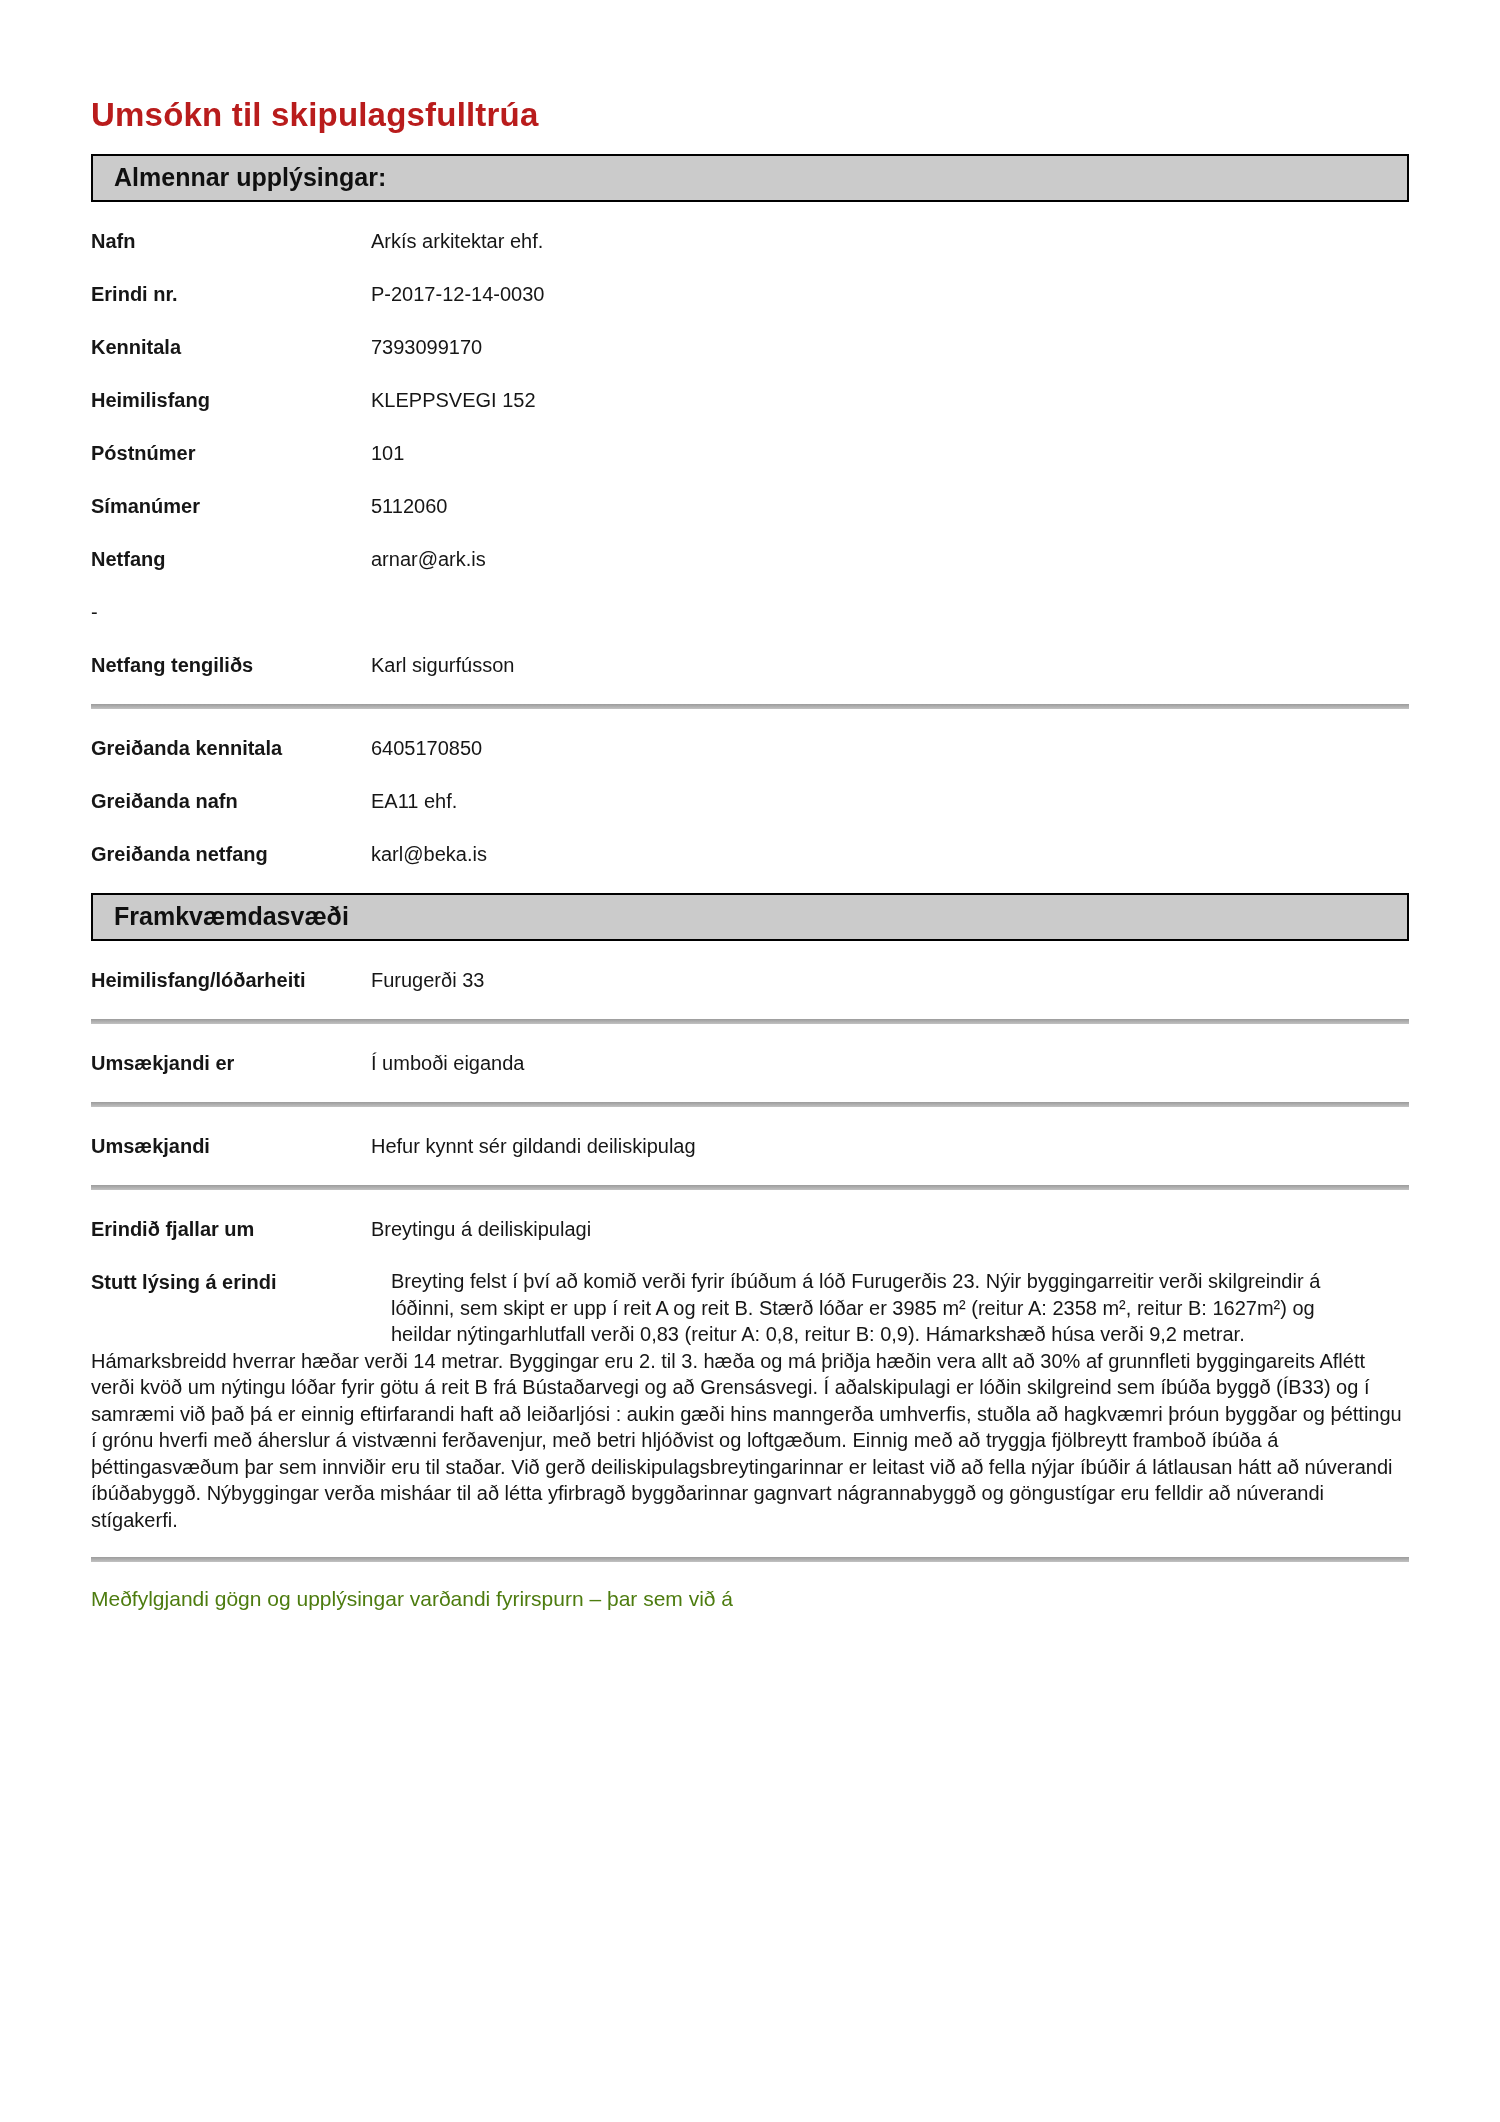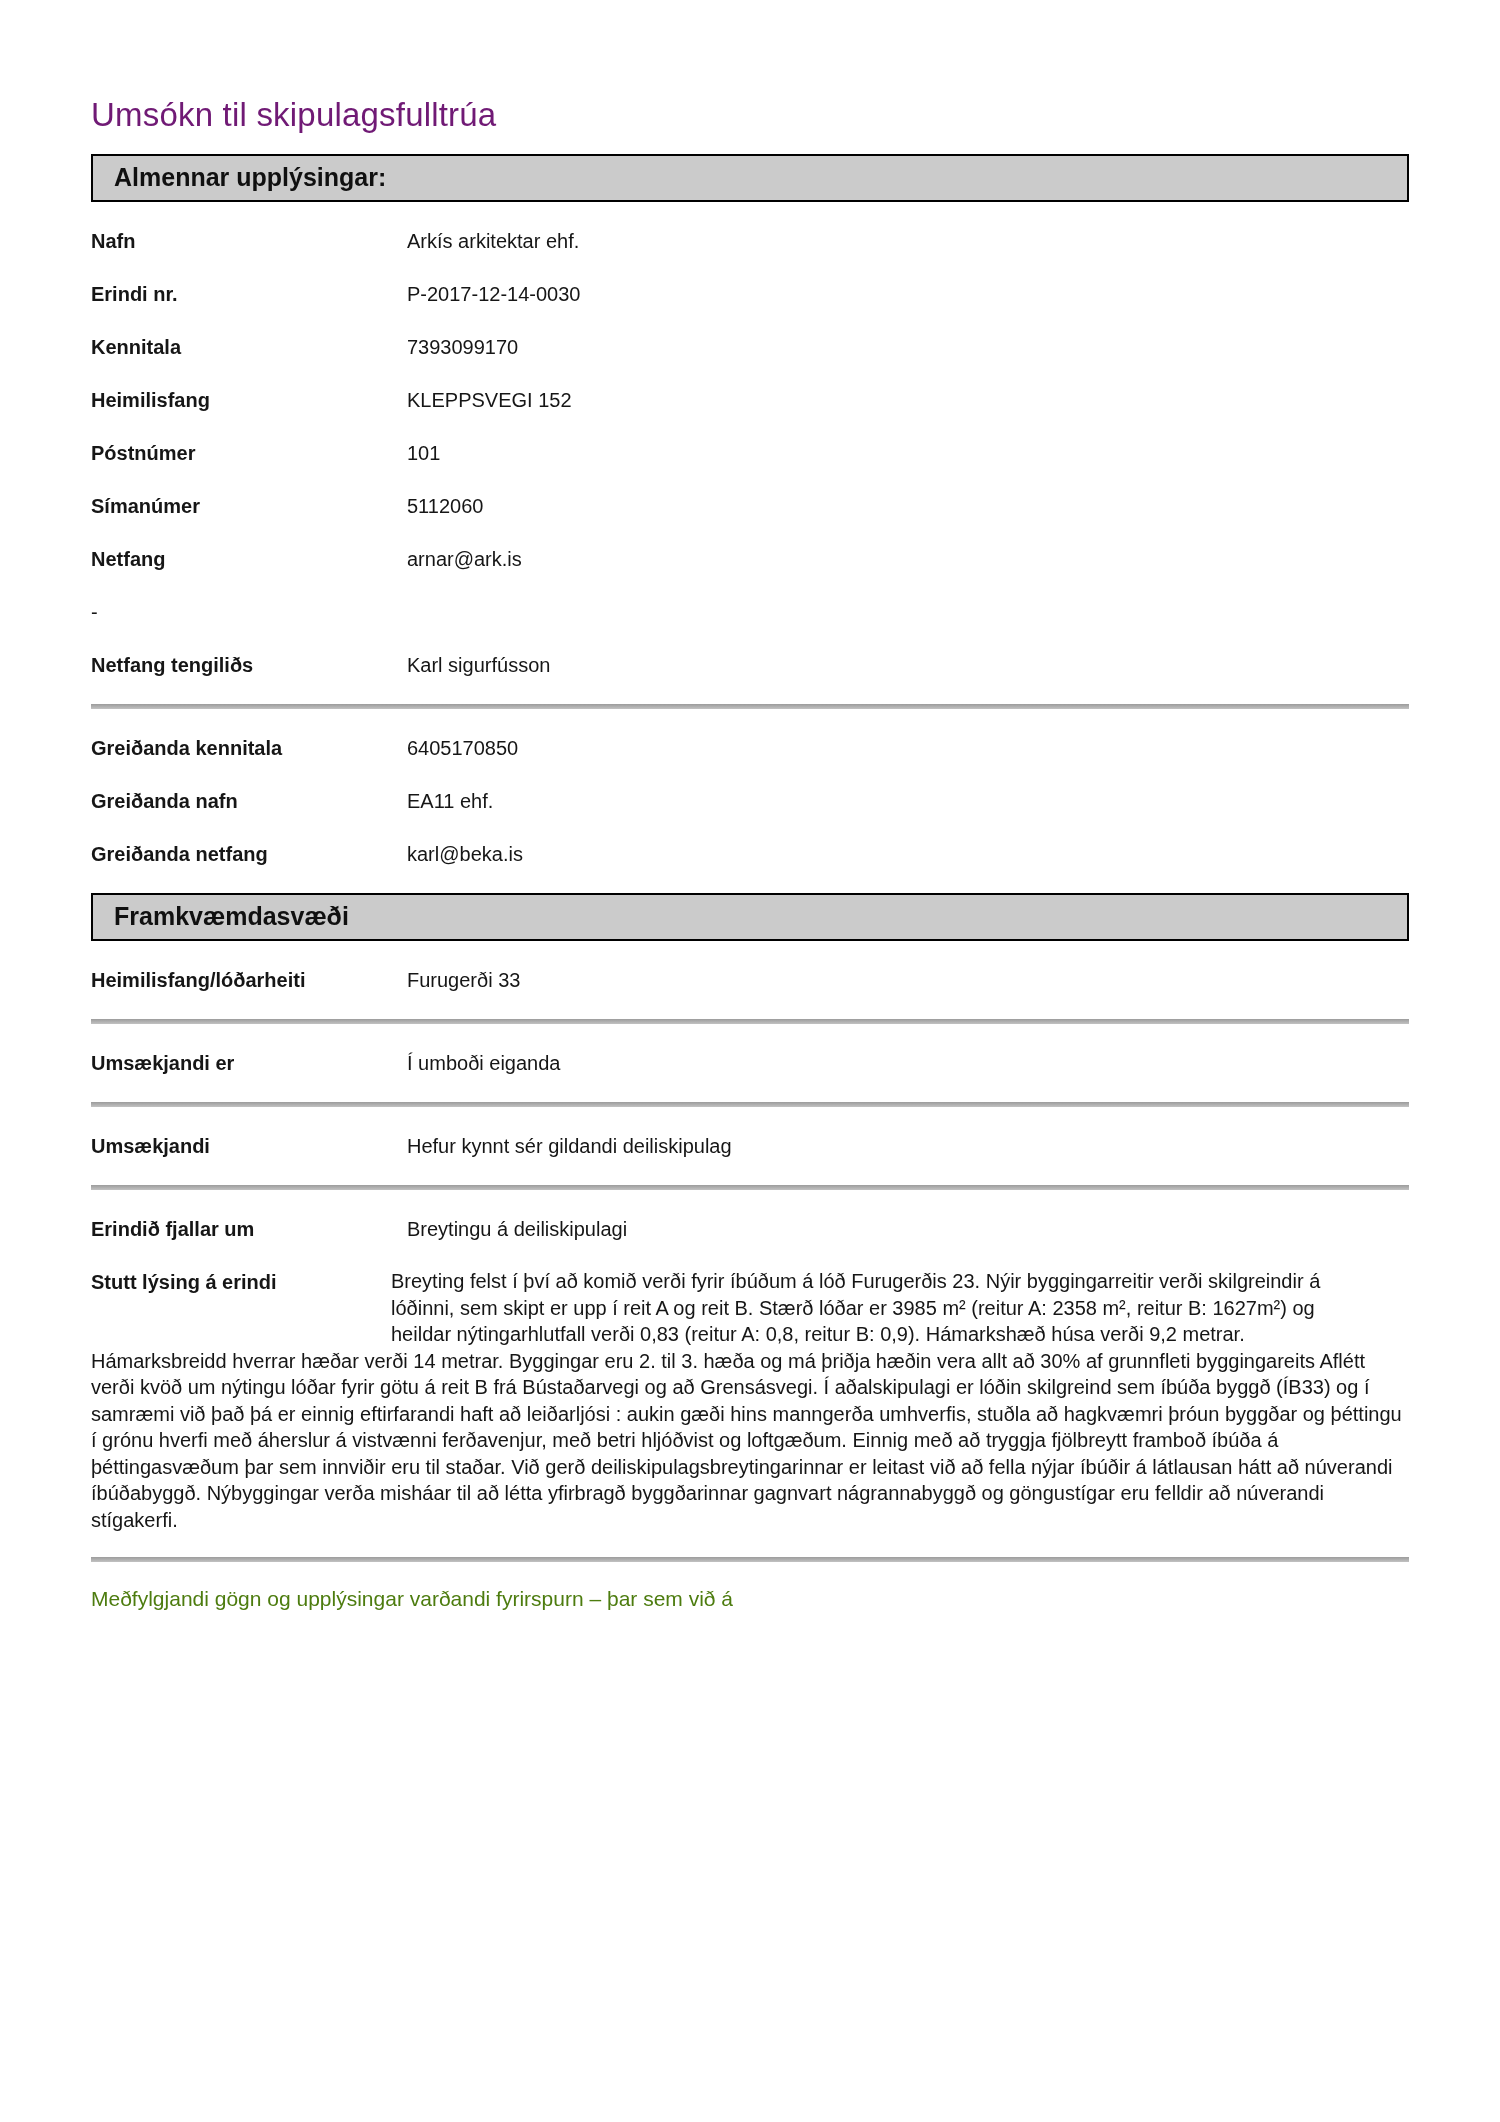--- a/index.html
+++ b/index.html
@@ -13,41 +13,40 @@
     width: 1500px;
     height: 2122px;
     overflow: hidden;
   }
   .doc {
     margin: 0 91px;
     padding-top: 96px;
   }
   .page-title {
     font-size: 33px;
-    font-weight: 400;
-    color: #701a75;
+    font-weight: 700;
+    color: #b91c1c;
     margin: 0;
     letter-spacing: 0.2px;
   }
   .section-header {
     margin-top: 20px;
     background: #cbcbcb;
     border: 2px solid #000000;
     font-size: 25px;
     font-weight: 700;
     color: #101010;
     padding: 7px 10px 8px 21px;
   }
   .row {
     display: flex;
     align-items: flex-start;
     margin: 25px 0;
     font-size: 20px;
     line-height: 28px;
-    gap: 36px;
   }
   .row .label {
     flex: 0 0 280px;
     width: 280px;
     font-weight: 700;
     padding-right: 10px;
     box-sizing: border-box;
   }
   .row .value {
     flex: 1 1 auto;

